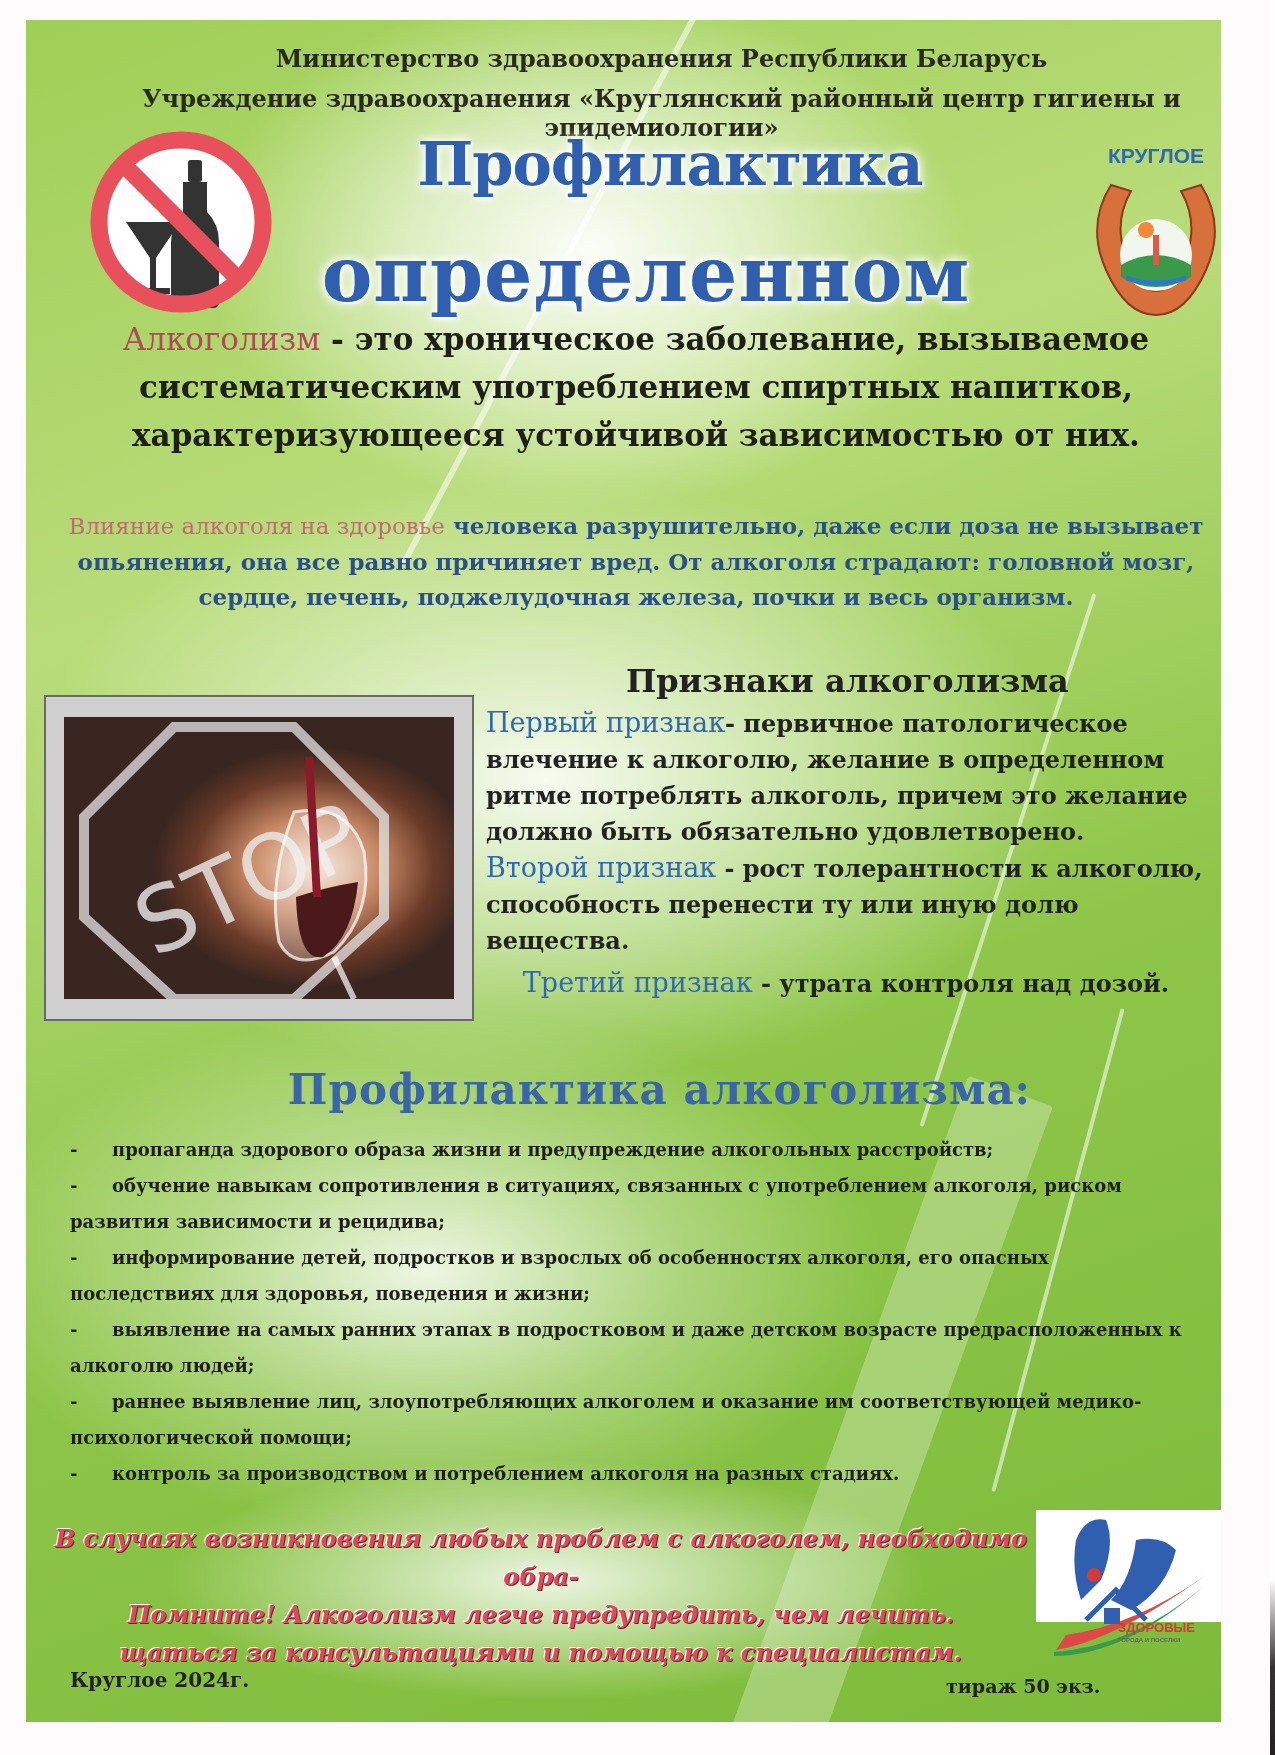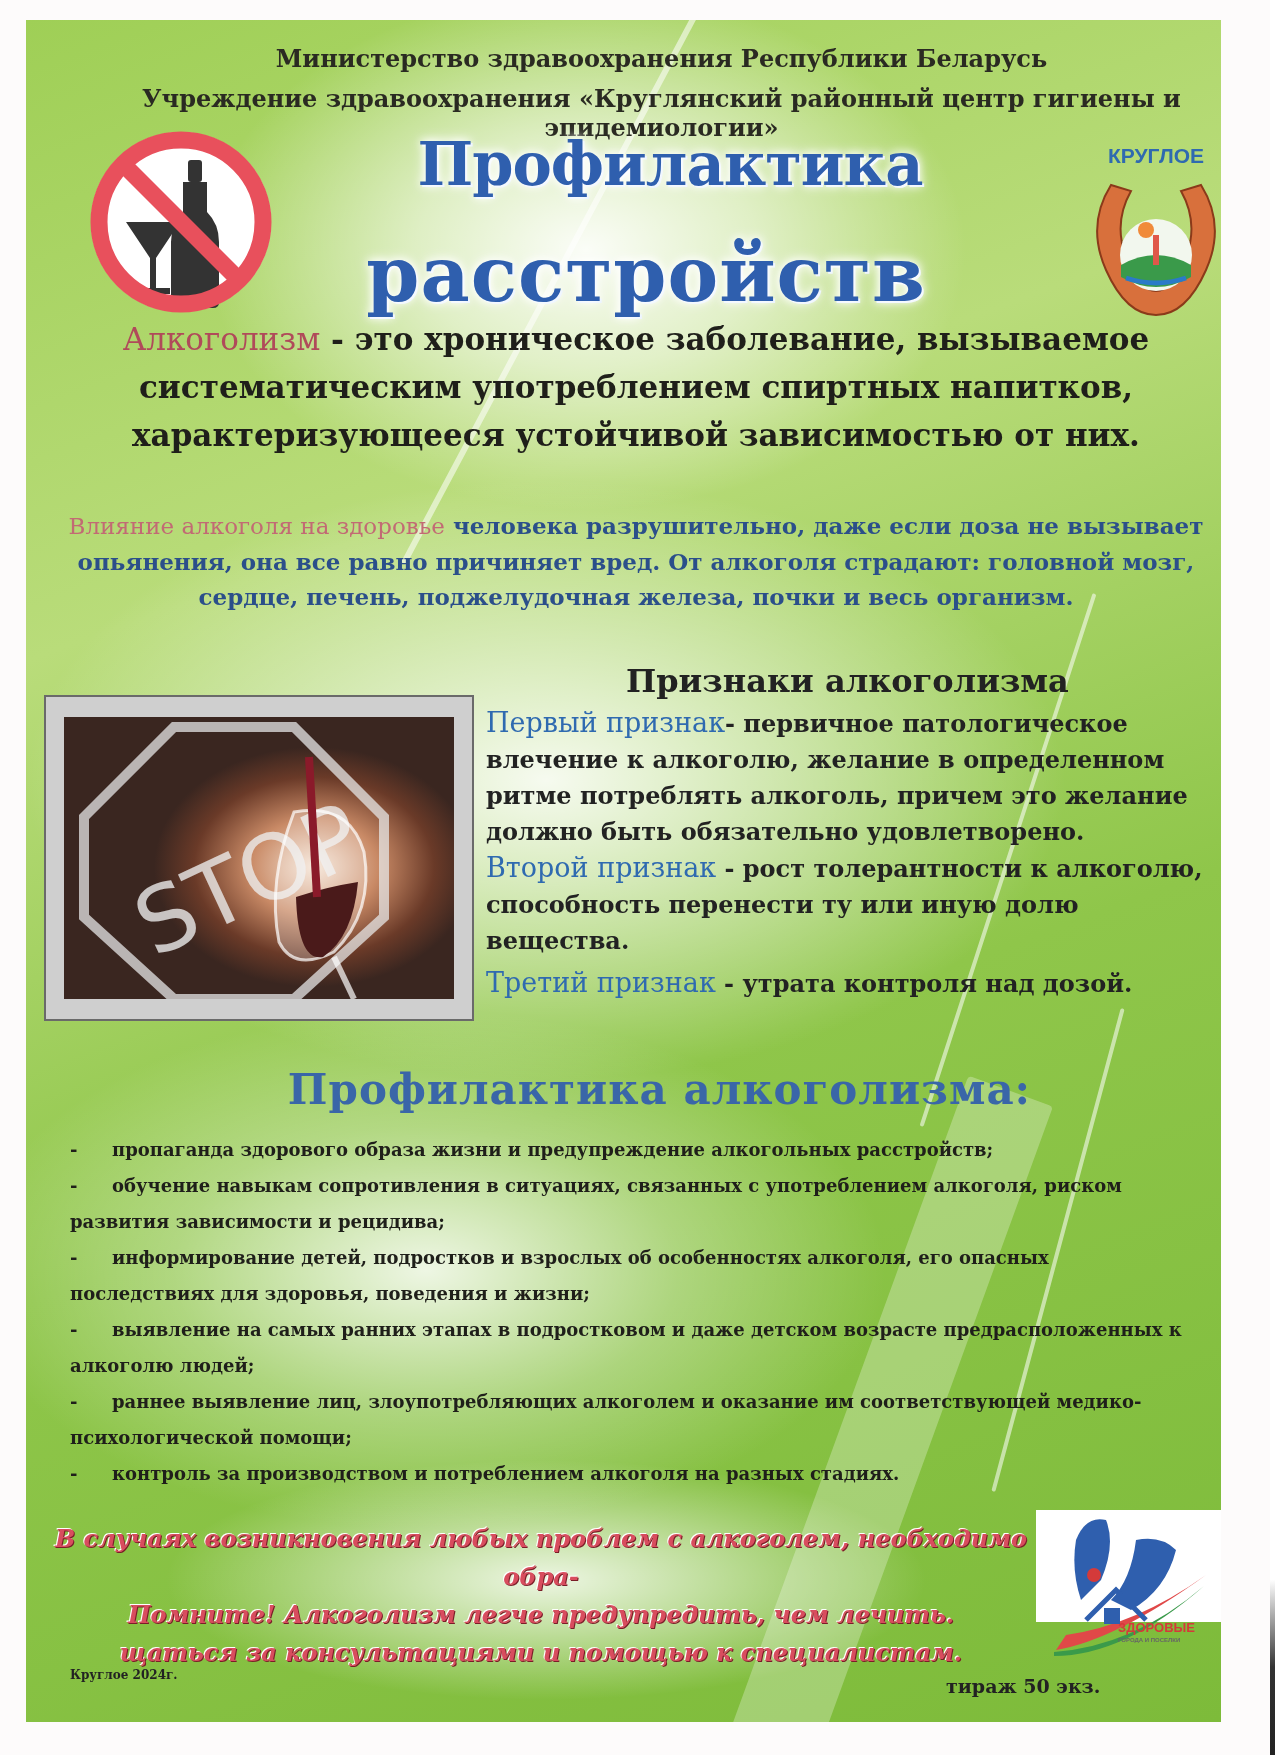--- a/index.html
+++ b/index.html
@@ -49,21 +49,21 @@
   .signs p { margin: 0; }
   .prev-title { left: 0; width: 1195px; top: 1045px; text-align: center; font-size: 42px; color: #3a66a8; font-weight: bold; letter-spacing: 1px; padding-left: 36px; }
   .prev-list { left: 44px; width: 1120px; top: 1112px; font-size: 18px; line-height: 36px; color: #1f1f1a; font-weight: bold; }
   .prev-list p { margin: 0; }
   .prev-list .dash { display: inline-block; width: 42px; }
   .notice {
     left: 20px; width: 990px; top: 1500px; text-align: center; font-family: "DejaVu Serif", serif; font-style: italic; font-weight: bold;
     font-size: 24px; line-height: 38px; color: #d84d5e;
     text-shadow: 1px 1px 0 #7a1d28, -1px -1px 0 #fff;
   }
-  .footer-left { left: 44px; top: 1648px; font-size: 12px; font-weight: bold; color: #222; }
+  .footer-left { left: 44px; top: 1648px; font-size: 20px; font-weight: bold; color: #222; }
   .footer-right { left: 920px; top: 1655px; font-size: 19px; font-weight: bold; color: #222; }
   .logo-box { left: 1010px; top: 1490px; width: 185px; height: 112px; background: #fff; }
   .logo-label { position: absolute; left: 82px; top: 112px; font-family: "Liberation Sans", sans-serif; font-weight: bold; color: #d43a3a; font-size: 13px; line-height: 12px; }
   .logo-sub { display: block; font-size: 6px; color: #666; }
   .krugloe-logo { left: 1055px; top: 110px; width: 150px; height: 200px; }
   .krugloe-text { position: absolute; top: 14px; left: 0; width: 150px; text-align: center; font-family: "Liberation Sans", sans-serif; font-weight: bold; font-size: 21px; color: #2f6ab0; }
 </style>
 </head>
 <body>
 
@@ -84,21 +84,21 @@
       <circle cx="100" cy="100" r="90" fill="#fff"></circle>
       <rect x="107" y="38" width="14" height="22" rx="3" fill="#333"></rect>
       <path d="M102 60 h24 v30 q12 12 12 30 v60 q0 6 -6 6 h-36 q-6 0 -6 -6 v-60 q0 -18 12 -30z" fill="#333"></path>
       <path d="M45 100 h54 l-24 36 v30 h14 v6 h-34 v-6 h14 v-30z" fill="#333"></path>
       <circle cx="100" cy="100" r="82" fill="none" stroke="#e8505c" stroke-width="17"></circle>
       <line x1="44" y1="44" x2="156" y2="156" stroke="#e8505c" stroke-width="17"></line>
     </svg>
   </div>
 
   <div class="abs title title-1">Профилактика</div>
-  <div class="abs title title-2">расстройств</div>
+  <div class="abs title title-2">определенном</div>
 
   <div class="abs krugloe-logo">
     <div class="krugloe-text">КРУГЛОЕ</div>
     <svg width="150" height="200" viewBox="0 0 150 200" style="position:absolute;left:0;top:0;">
       <path d="M30 55 q-25 40 -5 85 q20 45 50 45 q30 0 50 -45 q20 -45 -5 -85 l-20 6 q18 32 5 66 q-14 34 -30 34 q-16 0 -30 -34 q-13 -34 5 -66z" fill="#d8703c" stroke="#8a3a1a" stroke-width="2"></path>
       <circle cx="75" cy="125" r="36" fill="#f2f7ee"></circle>
       <path d="M40 135 q35 -20 70 0 v12 q-35 20 -70 0z" fill="#3a9a4a"></path>
       <path d="M45 148 q30 10 60 0" stroke="#2a7ac8" stroke-width="5" fill="none"></path>
       <circle cx="65" cy="100" r="8" fill="#f08a3a"></circle>
       <rect x="72" y="105" width="6" height="30" fill="#e0584a"></rect>
@@ -123,21 +123,21 @@
         <path d="M245 40 l8 140" stroke="#8a1a2a" stroke-width="8"></path>
         <path d="M270 240 l20 42" stroke="rgba(255,255,255,0.7)" stroke-width="6"></path>
       </svg>
     </div>
   </div>
 
   <div class="abs signs-title">Признаки алкоголизма</div>
   <div class="abs signs">
     <p><span class="sign-label">Первый признак</span><span>- первичное патологическое влечение к алкоголю, желание в определенном ритме потреблять алкоголь, причем это желание должно быть обязательно удовлетворено.</span></p>
     <p><span class="sign-label">Второй признак</span><span> - рост толерантности к алкоголю, способность перенести ту или иную долю вещества.</span></p>
-    <p style="margin-top:6px;"><span class="sign-label">Третий признак</span><span> - утрата контроля над дозой.</span></p>
+    <p style="margin-top:6px;text-align:center;"><span class="sign-label">Третий признак</span><span> - утрата контроля над дозой.</span></p>
   </div>
 
   <div class="abs prev-title">Профилактика алкоголизма:</div>
   <div class="abs prev-list">
     <p><span class="dash">-</span><span>пропаганда здорового образа жизни и предупреждение алкогольных расстройств;</span></p>
     <p><span class="dash">-</span><span>обучение навыкам сопротивления в ситуациях, связанных с употреблением алкоголя, риском развития зависимости и рецидива;</span></p>
     <p><span class="dash">-</span><span>информирование детей, подростков и взрослых об особенностях алкоголя, его опасных последствиях для здоровья, поведения и жизни;</span></p>
     <p><span class="dash">-</span><span>выявление на самых ранних этапах в подростковом и даже детском возрасте предрасположенных к алкоголю людей;</span></p>
     <p><span class="dash">-</span><span>раннее выявление лиц, злоупотребляющих алкоголем и оказание им соответствующей медико-психологической помощи;</span></p>
     <p><span class="dash">-</span><span>контроль за производством и потреблением алкоголя на разных стадиях.</span></p>

